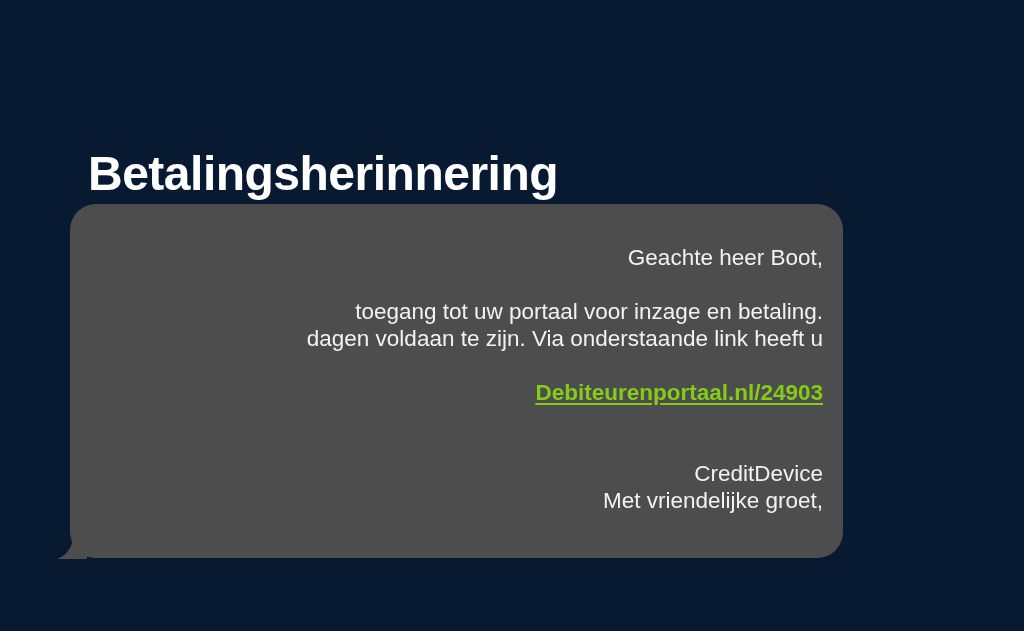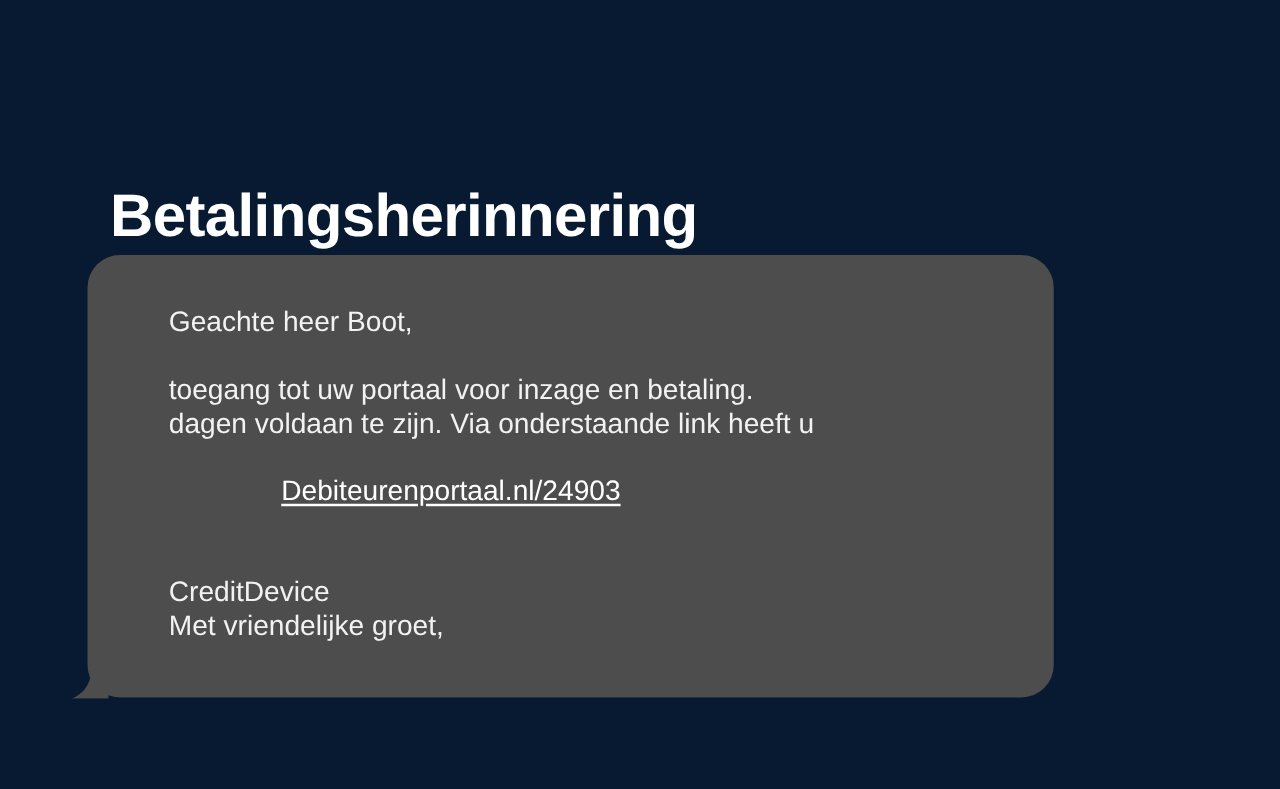--- a/index.html
+++ b/index.html
@@ -65,30 +65,31 @@
     top: 40px;
     right: 20px;
     color: #f2f2f2;
     font-size: 22.5px;
     line-height: 27px;
     font-weight: normal;
   }
 
   .msg-line {
     white-space: pre-wrap;
+    text-align: right;
   }
 
   .msg-gap {
     height: 27px;
   }
 
   #portal-link {
     display: inline-block;
-    color: #ffffff;
-    font-weight: normal;
+    color: #84cc16;
+    font-weight: bold;
     text-decoration: underline;
     text-underline-offset: 3px;
     cursor: pointer;
     margin-left: 40px;
   }
 </style>
 </head>
 <body>
 
 <div id="screen">

